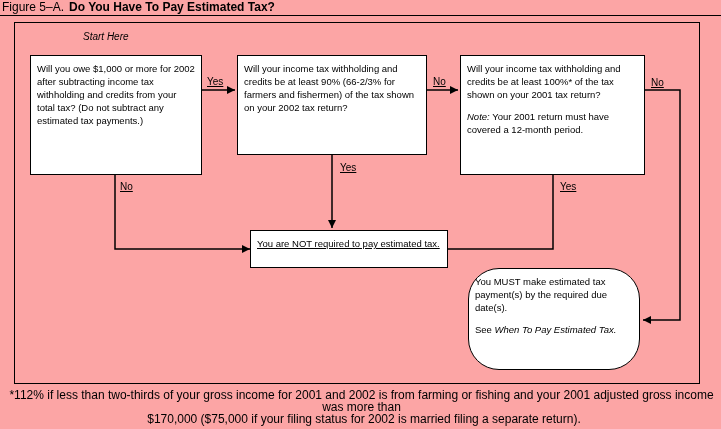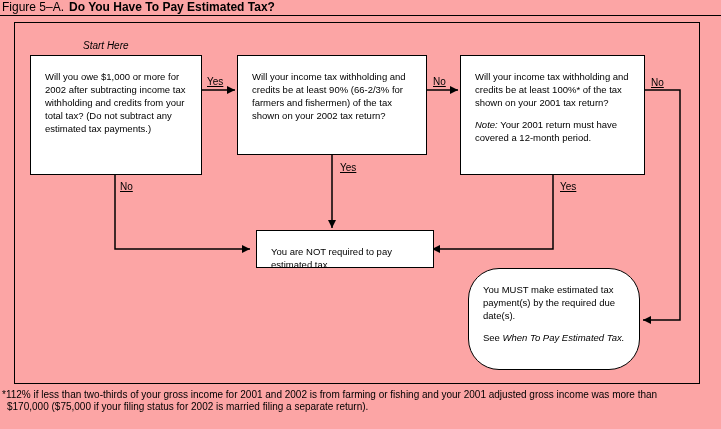--- a/index.html
+++ b/index.html
@@ -7,43 +7,43 @@
   body { font-family: "Liberation Sans", "DejaVu Sans", sans-serif; color: #000; }
   .canvas { position: relative; width: 721px; height: 429px; background: #fca5a5; overflow: hidden; }
 
   .figure-caption { position: absolute; left: 2px; top: 0; font-size: 12px; white-space: nowrap; }
   .figure-caption .fig-label { margin-right: 5px; }
   .figure-caption .fig-title { font-weight: bold; }
   .title-rule { position: absolute; left: 0; top: 15px; width: 721px; height: 1px; background: #000; }
 
   .outer-border { position: absolute; left: 14px; top: 22px; width: 686px; height: 362px; border: 1px solid #000; }
 
-  .start-label { position: absolute; left: 83px; top: 40px; font-style: italic; font-size: 10px; }
+  .start-label { position: absolute; left: 83px; top: 31px; font-style: italic; font-size: 10px; }
 
   .fbox { position: absolute; border: 1px solid #000; background: #fff; font-size: 9.5px; line-height: 13px; padding: 6px; }
-  .fbox p { margin: 8px; }
+  .fbox p { margin: 0; }
   .fbox p + p { margin-top: 9px; }
   #box-q1   { left: 30px;  top: 55px;  width: 172px; height: 120px; }
   #box-q2   { left: 237px; top: 55px;  width: 190px; height: 100px; }
   #box-q3   { left: 460px; top: 55px;  width: 185px; height: 120px; }
-  #box-not  { left: 256px; top: 230px; width: 178px; height: 38px; }
+  #box-not  { left: 250px; top: 230px; width: 198px; height: 38px; text-decoration: underline; }
   #box-must { left: 468px; top: 268px; width: 172px; height: 102px; border-radius: 31px; }
   .ital { font-style: italic; }
 
   .branch-label { position: absolute; font-size: 10px; text-decoration: underline; }
   #lbl-q1-yes { left: 207px; top: 76px; }
   #lbl-q2-no  { left: 433px; top: 76px; }
   #lbl-q3-no  { left: 651px; top: 77px; }
   #lbl-q2-yes { left: 340px; top: 162px; }
   #lbl-q1-no  { left: 120px; top: 181px; }
   #lbl-q3-yes { left: 560px; top: 181px; }
 
   svg.connectors { position: absolute; left: 0; top: 0; pointer-events: none; }
 
-  .footnote { position: absolute; left: 2px; top: 389px; font-size: 10px; line-height: 12px; }
+  .footnote { position: absolute; left: 2px; top: 389px; font-size: 12px; line-height: 12px; text-align: center; }
   .footnote .l2 { padding-left: 5px; }
 </style>
 </head>
 <body>
 
 <div class="canvas">
 
   <div class="figure-caption">
     <span class="fig-label">Figure 5–A.</span><span class="fig-title">Do You Have To Pay Estimated Tax?</span>
   </div>

